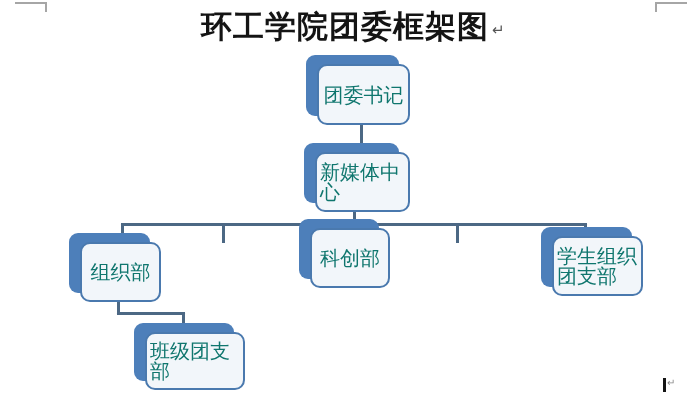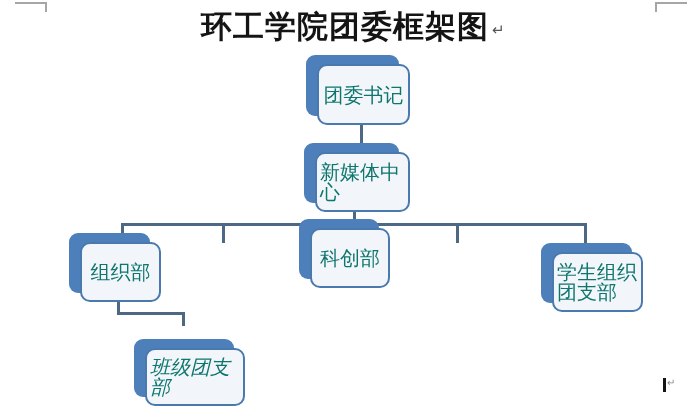--- a/index.html
+++ b/index.html
@@ -88,24 +88,24 @@
   <div class="node" style="left:80px;top:242px;width:81px;height:60px;">
     <div class="node-face">组织部</div>
   </div>
 
 
   <div class="node" style="left:310px;top:228px;width:80px;height:60px;">
     <div class="node-face">科创部</div>
   </div>
 
 
-  <div class="node" style="left:552px;top:252px;width:91px;height:60px;">
+  <div class="node" style="left:552px;top:236px;width:91px;height:60px;">
     <div class="node-face">学生组织团支部</div>
   </div>
 
-  <div class="node" style="left:145px;top:348px;width:100px;height:58px;font-style:italic;">
+  <div class="node" style="left:145px;top:332px;width:100px;height:58px;">
     <div class="node-face">班级团支部</div>
   </div>
 
   <div class="cursor-bar"></div>
   <div class="cursor-hook">↵</div>
 
 </div>
 
 </body></html>

